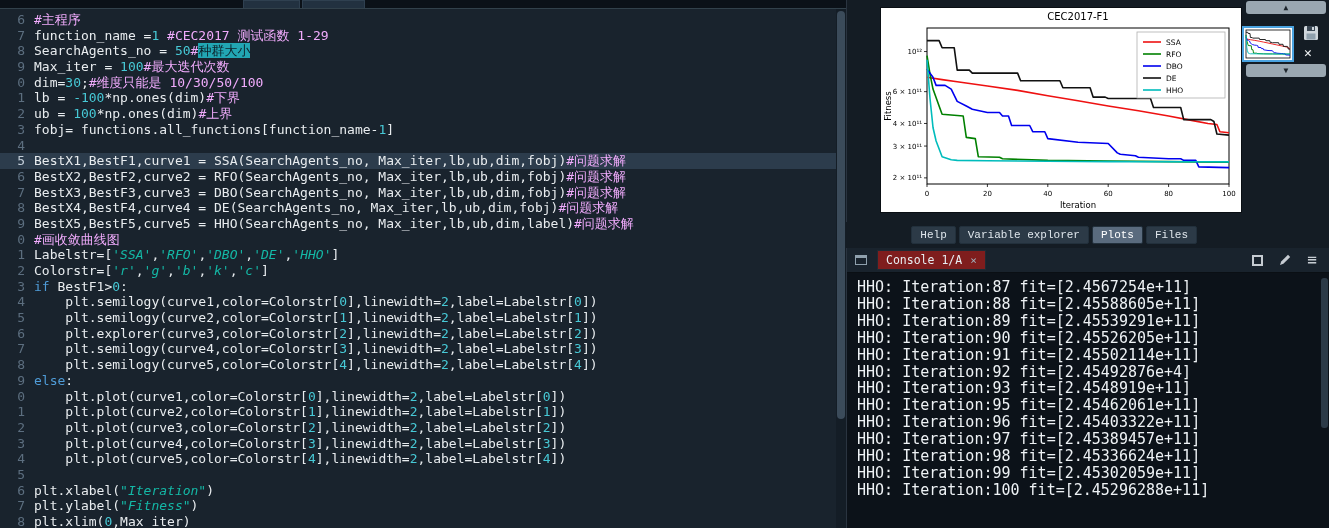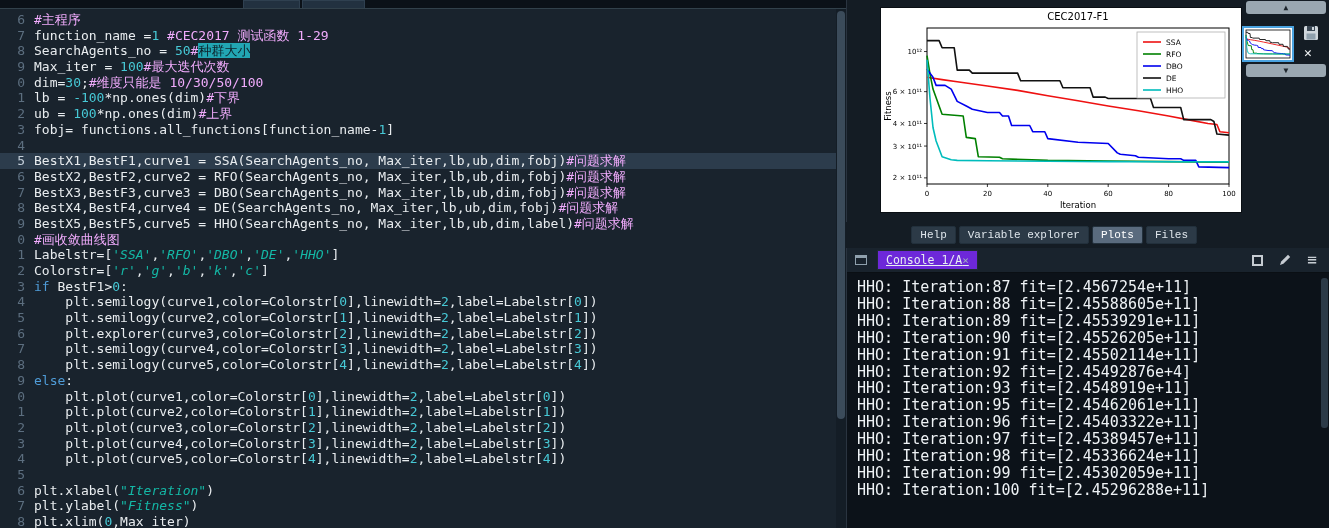--- a/index.html
+++ b/index.html
@@ -48,22 +48,22 @@
   .pane-switcher { position:absolute; left:846px; top:222px; width:483px; height:26px; background:#141c24;
                    display:flex; justify-content:flex-end; align-items:center; gap:3px; padding-right:132px; }
   .pane-tab { font-family:Liberation Mono, monospace; font-size:11px; color:#dfe6ec; background:#2c3a47;
               border:1px solid #22303c; border-radius:2px; padding:2px 8px; cursor:pointer; }
   .pane-tab.active { background:#5a6b7e; color:#ffffff; }
 
   
   .console { position:absolute; left:846px; top:248px; width:483px; height:280px; background:#0c1219; border-left:1px solid #2a3440; }
   .console-tabbar { position:relative; height:25px; background:#19232d; display:flex; align-items:center; border-bottom:1px solid #0a0f14; }
   .undock-icon { width:12px; height:10px; border:1px solid #8fa0ad; border-top:3px solid #8fa0ad; margin-left:8px; }
-  .console-tab { margin-left:10px; background:#6d28d9; border:1px solid #1f2a34; padding:2px 8px; font-size:11.5px; color:#e8eef2;
-                 display:flex; align-items:center; gap:0; cursor:pointer;text-decoration:underline; }
+  .console-tab { margin-left:10px; background:#7f1d1d; border:1px solid #1f2a34; padding:2px 8px; font-size:11.5px; color:#e8eef2;
+                 display:flex; align-items:center; gap:8px; cursor:pointer; }
   .console-tab .tab-close { color:#9fb0bd; font-size:11px; cursor:pointer; }
   .tabbar-spacer { flex:1; }
   .tabbar-icons { display:flex; align-items:center; gap:15px; margin-right:12px; }
   .square-icon { width:11px; height:11px; border:2px solid #c6ccd2; cursor:pointer; }
   .pencil-icon { cursor:pointer; display:flex; }
   .menu-icon { color:#c6ccd2; font-size:16px; line-height:14px; cursor:pointer; }
   .console-output { padding:6px 0 0 10px; font-size:15px; line-height:16.9px; color:#eef2f5; }
   .console-line { white-space:pre; }
   .console-scrollbar { position:absolute; right:1px; top:30px; width:7px; height:150px; background:#2c3a47; border-radius:3px; }
 </style>

